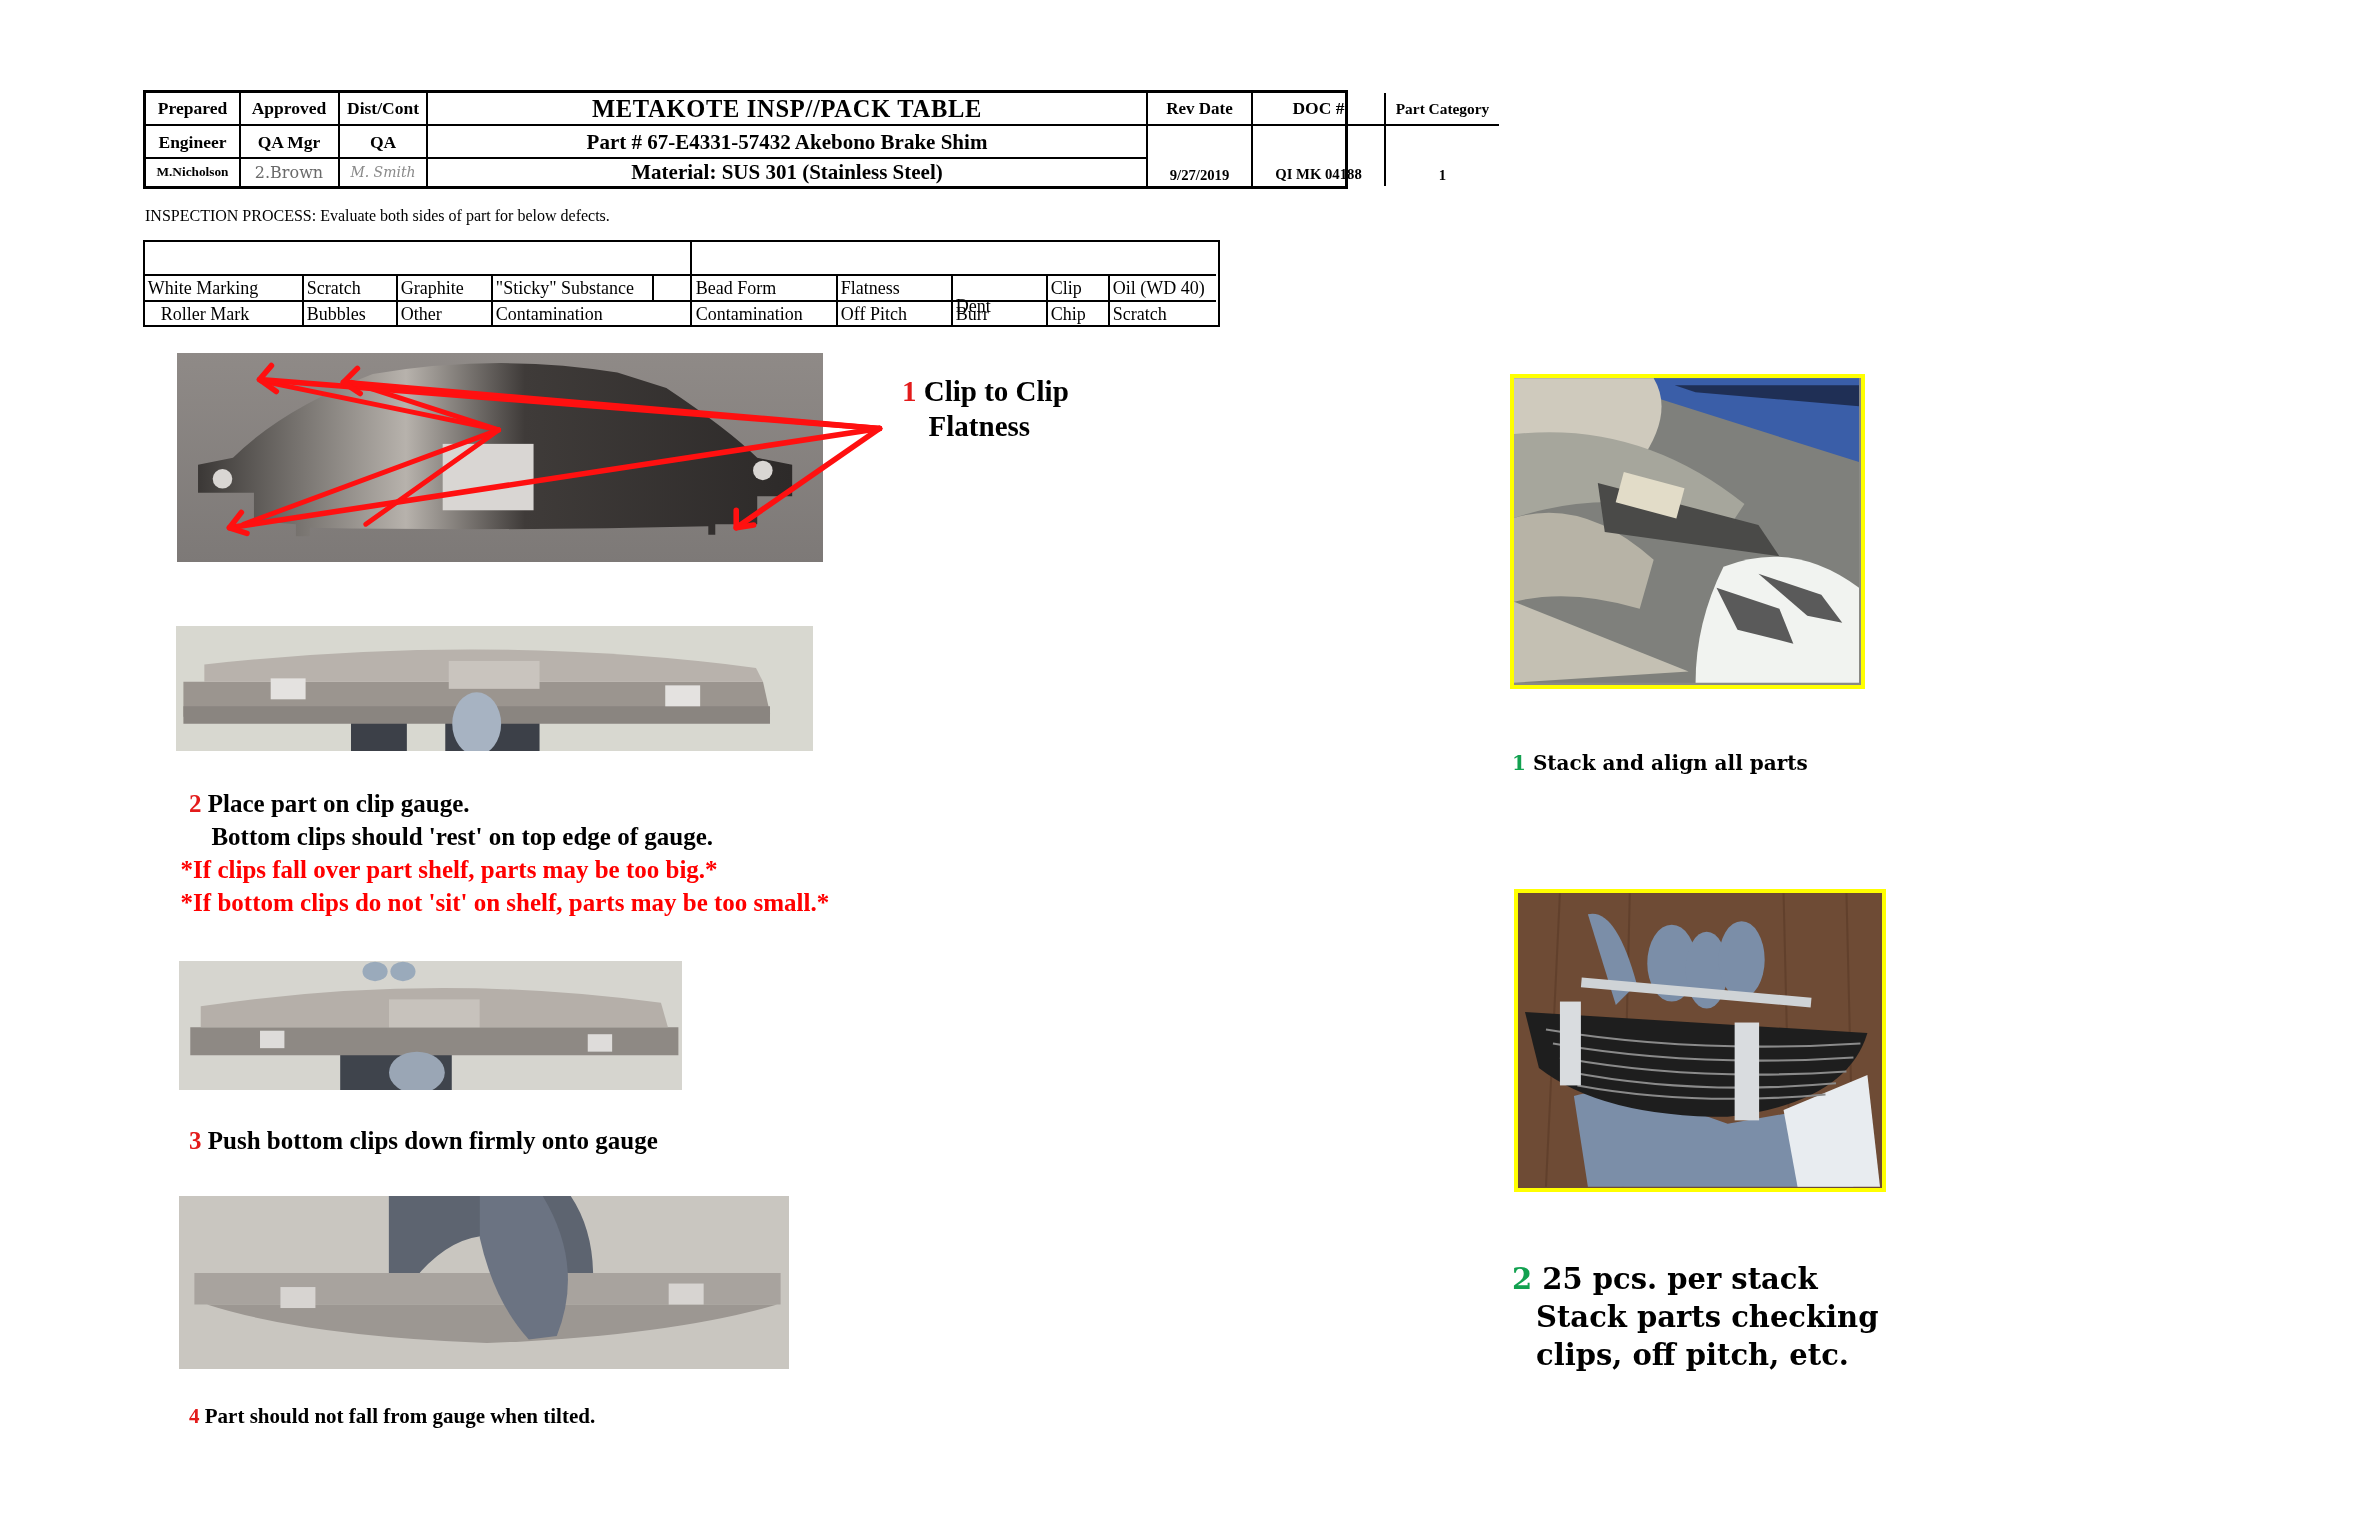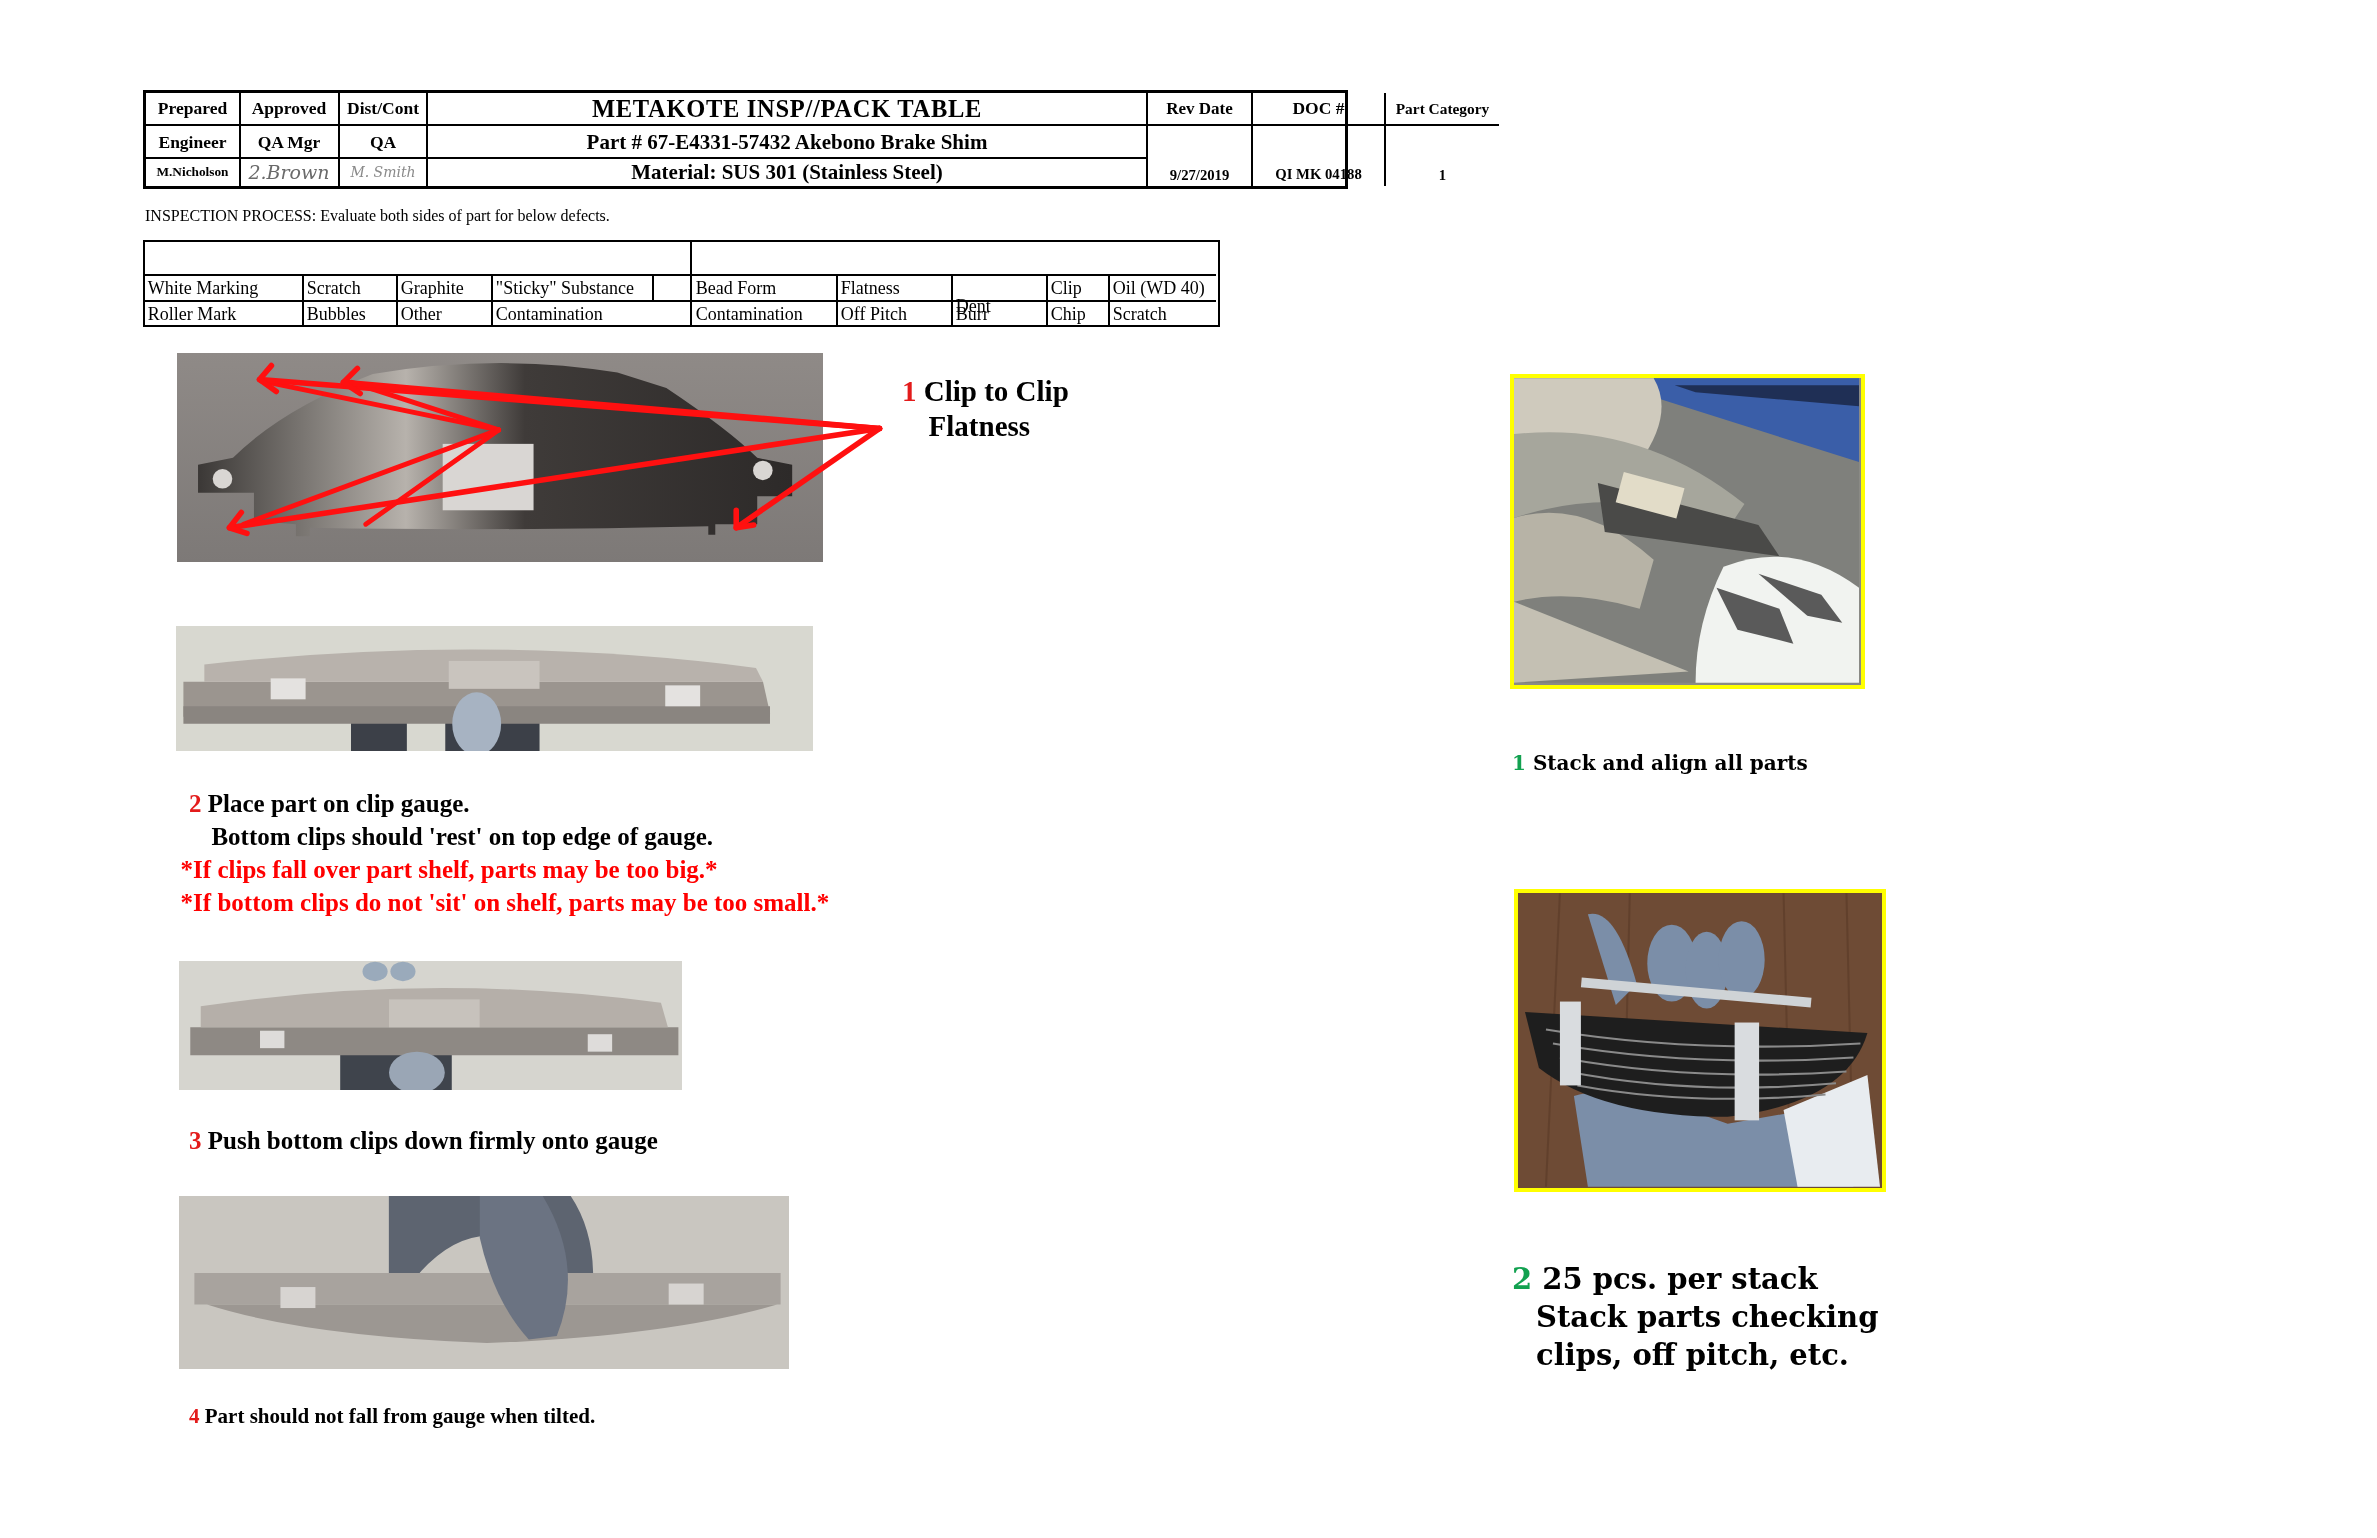--- a/index.html
+++ b/index.html
@@ -53,21 +53,21 @@
   <div class="hcell" style="left:1002px;top:0;width:103px;height:31px;font-size:17px">Rev Date</div>
   <div class="hcell" style="left:1107px;top:0;width:131px;height:31px;font-size:17.5px">DOC #</div>
   <div class="hcell" style="left:1240px;top:0;width:113px;height:31px;font-size:15.4px">Part Category</div>
 
   <div class="hcell" style="left:0;top:34px;width:93px;height:30px;font-size:17.5px">Engineer</div>
   <div class="hcell" style="left:95px;top:34px;width:96px;height:30px;font-size:17.5px">QA Mgr</div>
   <div class="hcell" style="left:194px;top:34px;width:86px;height:30px;font-size:17.5px">QA</div>
   <div class="hcell" style="left:282px;top:34px;width:718px;height:30px;font-size:21px">Part # 67-E4331-57432 Akebono Brake Shim</div>
 
   <div class="hcell" style="left:0;top:66px;width:93px;height:26.6px;font-size:13.3px">M.Nicholson</div>
-  <div class="hcell" style="left:95px;top:66px;width:96px;height:26.6px;font-size:19px;font-weight:normal;font-style:italic;color:#6a6a6a;font-family:'DejaVu Serif',serif">2.Brown</div>
+  <div class="hcell" style="left:95px;top:66px;width:96px;height:26.6px;font-size:16px;font-weight:normal;color:#6a6a6a;font-family:'DejaVu Serif',serif">2.Brown</div>
   <div class="hcell" style="left:194px;top:66px;width:86px;height:26.6px;font-size:14px;font-weight:normal;font-style:italic;color:#8a8a8a;font-family:'DejaVu Serif',serif">M. Smith</div>
   <div class="hcell" style="left:282px;top:66px;width:718px;height:26.6px;font-size:21px">Material: SUS 301  (Stainless Steel)</div>
   <div class="hcell" style="left:1002px;top:66px;width:103px;height:26.6px;font-size:14.7px;align-items:flex-end;padding-bottom:2.1px">9/27/2019</div>
   <div class="hcell" style="left:1107px;top:66px;width:131px;height:26.6px;font-size:14.7px;align-items:flex-end;padding-bottom:3px">QI MK 04188</div>
   <div class="hcell" style="left:1240px;top:66px;width:113px;height:26.6px;font-size:14.7px;align-items:flex-end;padding-bottom:2.1px">1</div>
 </div>
 
 <div class="abs" style="left:145px;top:207px;font-size:16px;white-space:nowrap">INSPECTION  PROCESS:  Evaluate both sides of part for below defects.</div>
 
 <div class="def">
@@ -87,21 +87,21 @@
   <div class="abs" style="left:901px;top:32px;width:2.1px;height:52px;background:#000"></div>
   <div class="abs" style="left:963px;top:32px;width:2.1px;height:52px;background:#000"></div>
 
 
   <div class="dcell" style="left:0;top:34px;width:157px;height:24px">White Marking</div>
   <div class="dcell" style="left:159px;top:34px;width:92px;height:24px">Scratch</div>
   <div class="dcell" style="left:253px;top:34px;width:93px;height:24px">Graphite</div>
   <div class="dcell" style="left:348px;top:34px;width:159px;height:24px">"Sticky" Substance</div>
   <div class="dcell" style="left:509px;top:34px;width:36px;height:24px"></div>
 
-  <div class="dcell" style="left:0;top:60px;width:186px;height:24.5px">Roller Mark</div>
+  <div class="dcell" style="left:13px;top:60px;width:186px;height:24.5px">Roller Mark</div>
   <div class="dcell" style="left:159px;top:60px;width:92px;height:24.5px">Bubbles</div>
   <div class="dcell" style="left:253px;top:60px;width:93px;height:24.5px">Other</div>
   <div class="dcell" style="left:348px;top:60px;width:197px;height:24.5px">Contamination</div>
 
   <div class="dcell" style="left:548px;top:34px;width:143px;height:24px">Bead Form</div>
   <div class="dcell" style="left:693px;top:34px;width:113px;height:24px">Flatness</div>
   <div class="dcell" style="left:808px;top:48px;width:92px;height:32px">Dent</div>
   <div class="dcell" style="left:903px;top:34px;width:60px;height:24px">Clip</div>
   <div class="dcell" style="left:965px;top:34px;width:106px;height:24px">Oil (WD 40)</div>
 

